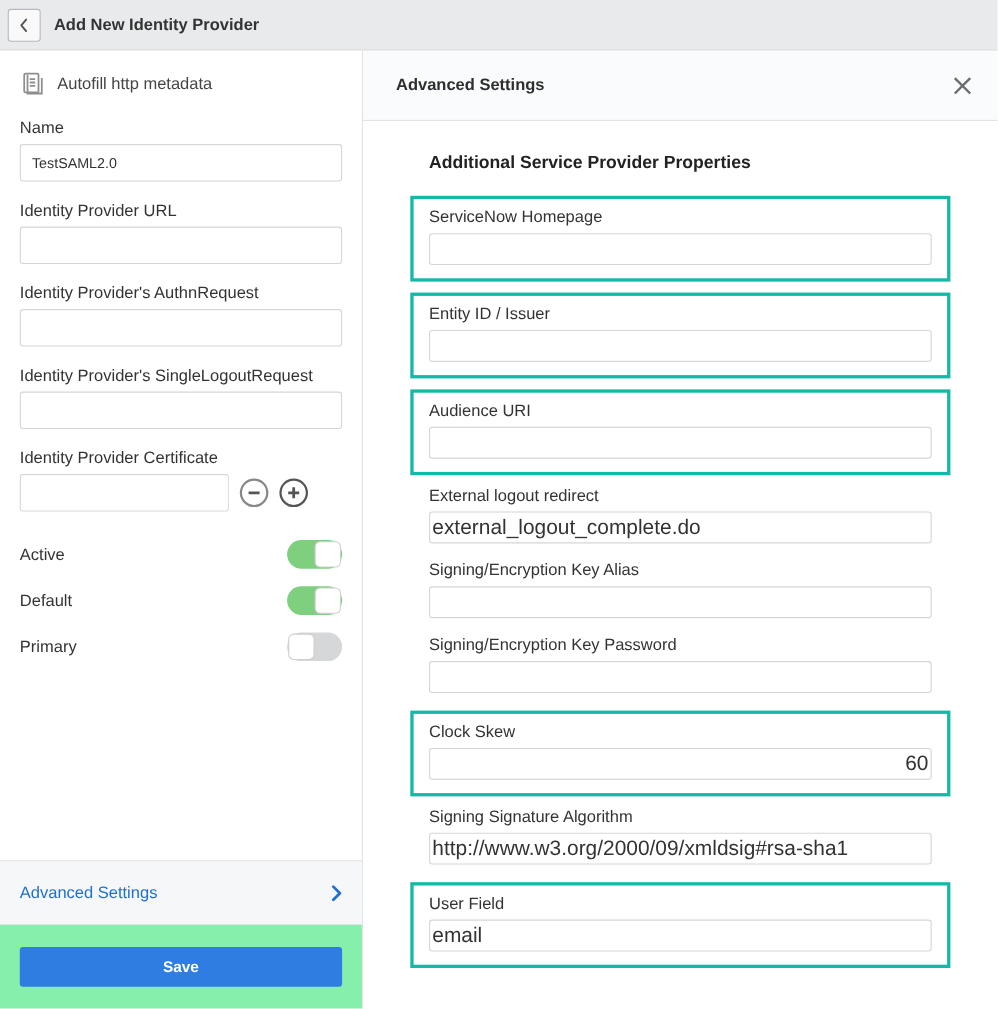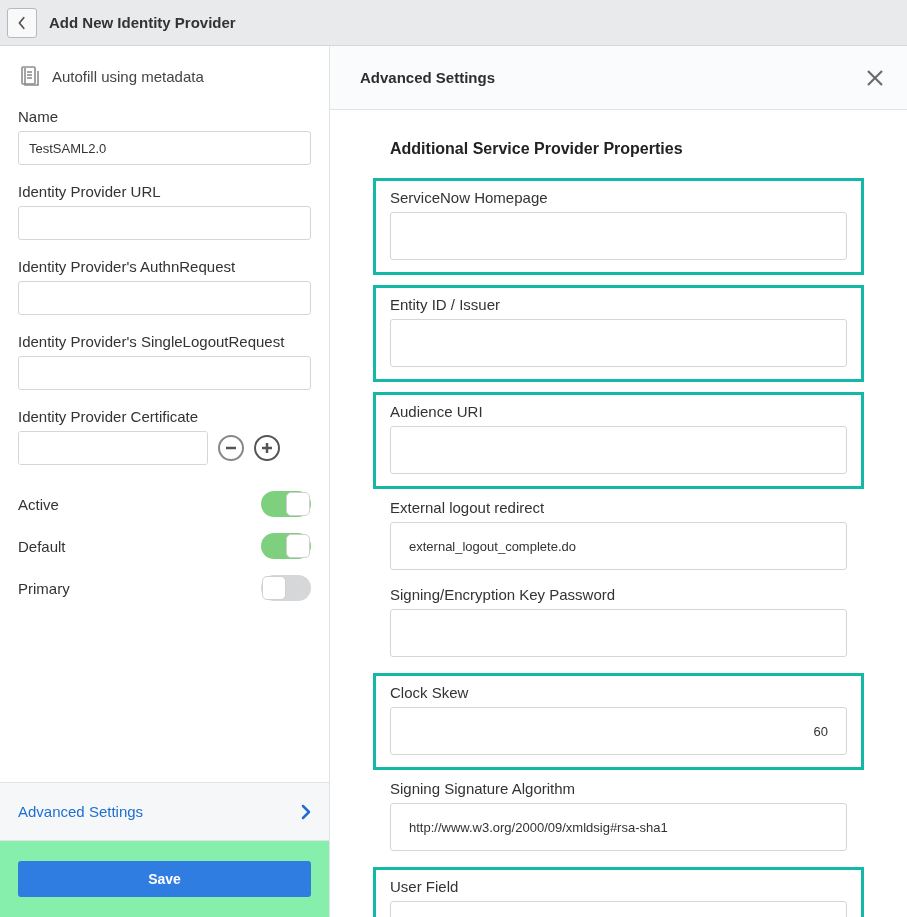--- a/index.html
+++ b/index.html
@@ -171,25 +171,25 @@
   }
   .rfield { margin-bottom: 16px; }
   .rfield.highlight {
     border: 3px solid #14b8a6;
     padding: 8px 14px 12px 14px;
     margin-left: -17px; margin-right: -17px;
     margin-bottom: 10px;
   }
   .rfield label { display: block; margin-bottom: 6px; font-size: 15px; color: #333; }
   .rinput {
-    width: 100%; height: 48px;
+    width: 100%; height: 29px;
     border: 1px solid #d4d6d8;
     border-radius: 3px;
-    padding: 0 18px;
-    font-size: 13px; color: #333;
+    padding: 0 2px;
+    font-size: 19px; color: #333;
     background: #fff;
   }
   .rinput.num { text-align: right; }
 </style>
 </head>
 <body>
 
 <div class="top-bar">
   <div class="back-btn">
     <svg viewBox="0 0 10 16">
@@ -206,21 +206,21 @@
     <div class="left-body">
       <div class="left-scroll">
         <div class="autofill-row">
           <svg viewBox="0 0 24 24" stroke-width="1.6">
             <rect x="4" y="3" width="13" height="17" rx="1"></rect>
               <path d="M7 4 L7 21 L20 21 L20 7"></path>
               <line x1="9" y1="8" x2="14" y2="8"></line>
               <line x1="9" y1="11" x2="14" y2="11"></line>
               <line x1="9" y1="14" x2="14" y2="14"></line>
           </svg>
-          <span class="autofill-text">Autofill using metadata</span>
+          <span class="autofill-text">Autofill http metadata</span>
         </div>
 
         <div class="field">
           <label>Name</label>
           <input class="text-input" value="TestSAML2.0" style="">
         </div>
         <div class="field">
           <label>Identity Provider URL</label>
           <input class="text-input" value="" style="">
         </div>
@@ -310,20 +310,24 @@
       </div>
       <div class="rfield highlight">
         <label>Audience URI</label>
         <input class="rinput" value="" style="">
       </div>
       <div class="rfield">
         <label>External logout redirect</label>
         <input class="rinput" value="external_logout_complete.do" style="">
       </div>
       <div class="rfield">
+        <label>Signing/Encryption Key Alias</label>
+        <input class="rinput" value="" style="">
+      </div>
+      <div class="rfield">
         <label>Signing/Encryption Key Password</label>
         <input class="rinput" value="" style="">
       </div>
       <div class="rfield highlight">
         <label>Clock Skew</label>
         <input class="rinput num" value="60" style="">
       </div>
       <div class="rfield">
         <label>Signing Signature Algorithm</label>
         <input class="rinput" value="http://www.w3.org/2000/09/xmldsig#rsa-sha1" style="">

